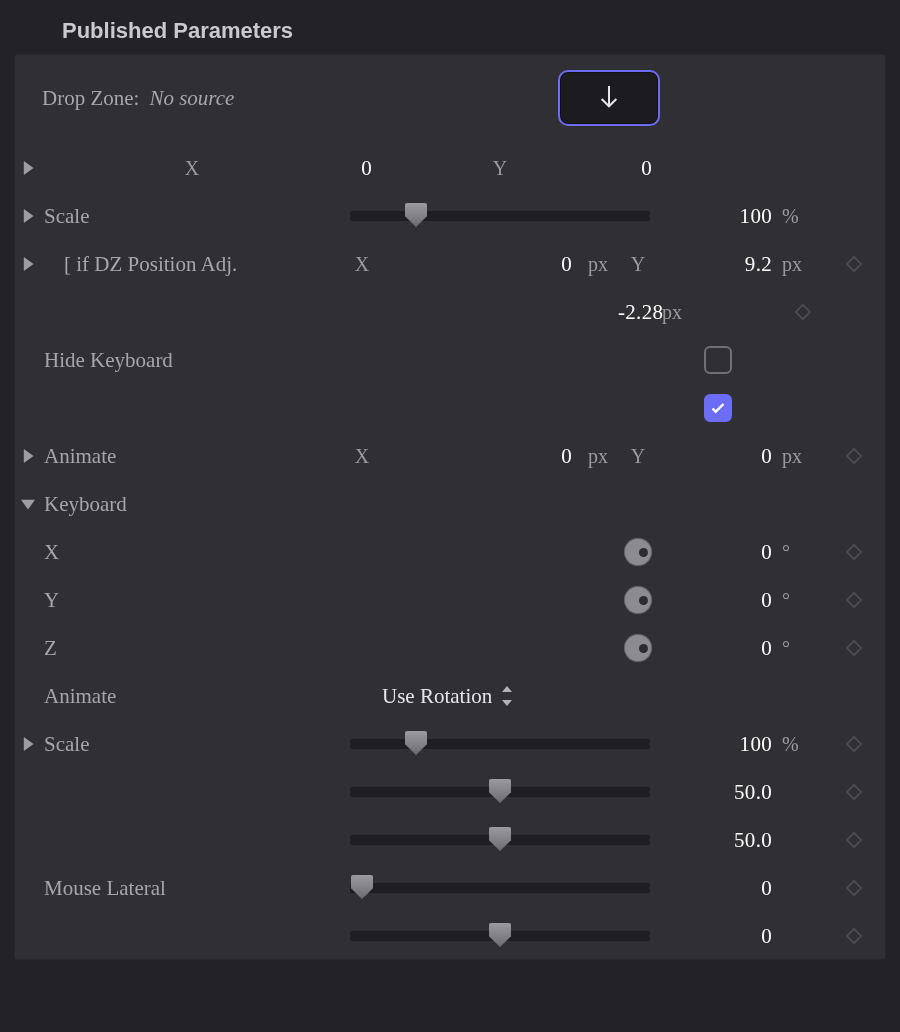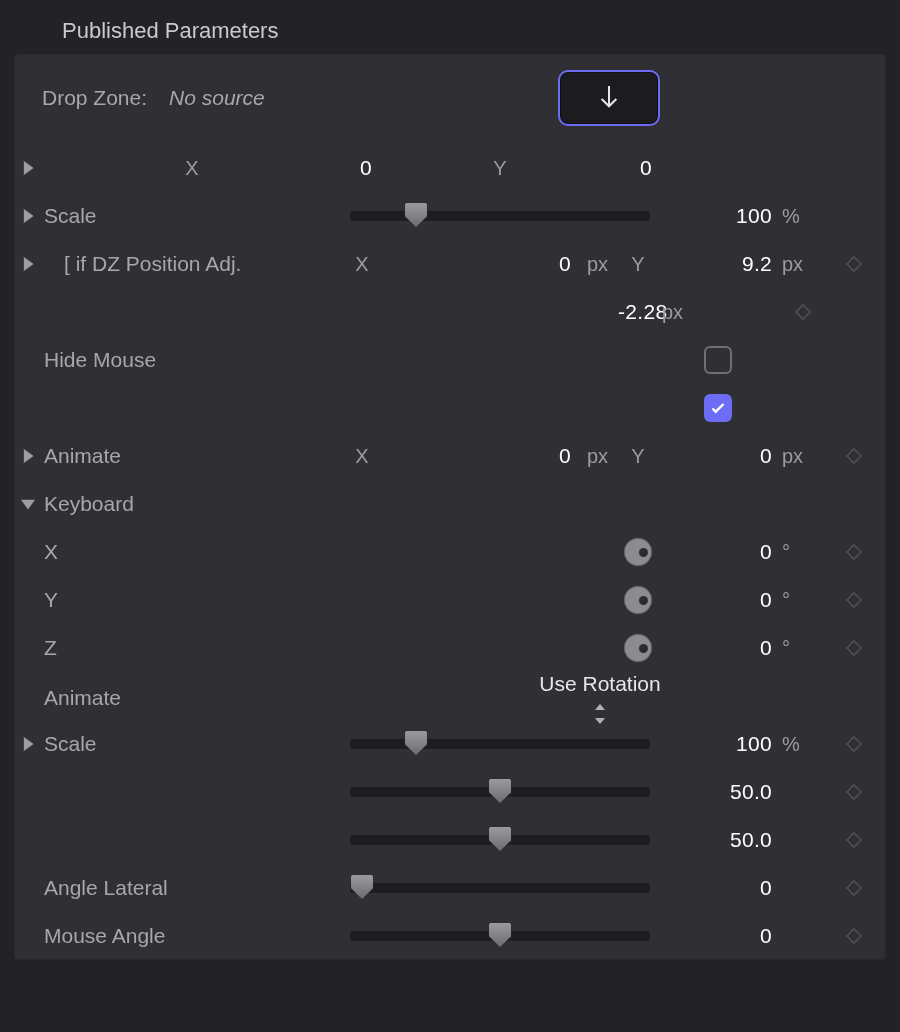--- a/index.html
+++ b/index.html
@@ -14,32 +14,33 @@
     --accent:#6c6cf4;
     --track:#1e1e22;
     --thumb:#7f7f85;
     --dial:#8b8b91;
     --keyframe:#4b4b50;
     font-family:-apple-system,BlinkMacSystemFont,"Segoe UI",Helvetica,Arial,sans-serif;
   }
   html,body{margin:0;padding:0;background:var(--bg);}
   body{width:900px;height:1032px;color:var(--text);font-size:21px;overflow:hidden;}
   .panel{padding:14px 14px 0 14px;}
-  .section-title{color:var(--text);font-size:22px;padding:4px 24px 10px 48px;font-weight:400;}
+  .section-title{color:var(--text);font-size:22px;padding:4px 24px 10px 48px;font-weight:700;}
   .inset{
     background:var(--panel-inner);
     border-radius:4px;
     padding:10px 0 0 0;
     box-shadow:inset 0 0 0 1px rgba(0,0,0,.15);
+    font-family:Liberation Serif, serif;
   }
   .dz-row{
     display:flex;align-items:center;padding:6px 14px 18px 28px;gap:10px;
   }
   .dz-label{color:var(--text-dim);}
-  .dz-source{font-style:italic;color:var(--text-dim);margin-left:12px;}
+  .dz-source{font-style:italic;color:var(--text-dim);}
   .dz-btn{
     margin-left:auto;margin-right:212px; 
     width:102px;height:56px;border-radius:10px;
     background:#1c1c20;border:2px solid var(--accent);
     display:flex;align-items:center;justify-content:center;
     box-shadow:0 0 0 1px rgba(0,0,0,.4) inset;
   }
   .dz-btn svg{width:22px;height:28px;color:#e6e6ea;}
   .row{
     display:grid;
@@ -80,21 +81,21 @@
     width:28px;height:28px;border-radius:50%;background:var(--dial);
     position:relative;margin:0 auto;
     box-shadow:inset 0 0 0 1px rgba(0,0,0,.25);
   }
   .dial::after{
     content:"";position:absolute;width:9px;height:9px;border-radius:50%;
     background:#2b2b30;top:10px;right:4px;
   }
   
   .popup{
-    color:#e6e6ea;font-size:21px;display:flex;align-items:center;gap:8px;padding-right:10px;flex-direction:column;
+    color:#e6e6ea;font-size:21px;display:flex;align-items:center;gap:8px;padding-right:10px;
   }
   .popup svg{width:14px;height:20px;color:#b2b2b8;}
   .slider-cell{grid-column:3 / span 3;}
   .center-val{grid-column:6;}
   .chk-cell{grid-column:6;display:flex;justify-content:center;}
 </style>
 </head>
 <body>
 
 <div class="panel">
@@ -172,33 +173,33 @@
         <span></span>
       <span class="val">-2.28</span>
       <span class="unit">px</span>
       <span class="kf">
           <svg viewBox="0 0 20 20">
             <path fill="none" stroke="currentColor" stroke-width="2" d="M10 2l8 8-8 8-8-8z"></path>
           </svg>
         </span>
     </div>
 
-
-    <div class="row">
-      <span></span>
-      <span class="label">Hide Mouse</span>
+    <div class="row">
+      <span></span>
+      <span class="label">Hide Keyboard</span>
       <span></span>
         <span></span>
         <span></span>
       <span class="chk-cell">
           <span class="chk"></span>
         </span>
       <span></span>
         <span></span>
     </div>
+
 
     <div class="row">
       <span></span>
       <span></span>
         <span></span>
         <span></span>
       <span class="chk-cell">
           <span class="chk checked">
             <svg viewBox="0 0 16 16">
               <path fill="none" stroke="currentColor" stroke-width="2.4" d="M2.5 8.5l3.2 3.2L13.5 4"></path>
@@ -357,38 +358,37 @@
       <span></span>
       <span class="kf">
           <svg viewBox="0 0 20 20">
             <path fill="none" stroke="currentColor" stroke-width="2" d="M10 2l8 8-8 8-8-8z"></path>
           </svg>
         </span>
     </div>
 
     <div class="row">
       <span></span>
-      <span class="label">Angle Lateral</span>
+      <span class="label">Mouse Lateral</span>
       <div class="slider-cell">
           <div class="slider">
             <div class="slider-thumb" style="left:4%;"></div>
           </div>
         </div>
       <span class="val center-val">0</span>
       <span></span>
       <span class="kf">
           <svg viewBox="0 0 20 20">
             <path fill="none" stroke="currentColor" stroke-width="2" d="M10 2l8 8-8 8-8-8z"></path>
           </svg>
         </span>
     </div>
 
     <div class="row">
       <span></span>
-      <span class="label">Mouse Angle</span>
       <div class="slider-cell">
           <div class="slider">
             <div class="slider-thumb" style="left:50%;"></div>
           </div>
         </div>
       <span class="val center-val">0</span>
       <span></span>
       <span class="kf">
           <svg viewBox="0 0 20 20">
             <path fill="none" stroke="currentColor" stroke-width="2" d="M10 2l8 8-8 8-8-8z"></path>

